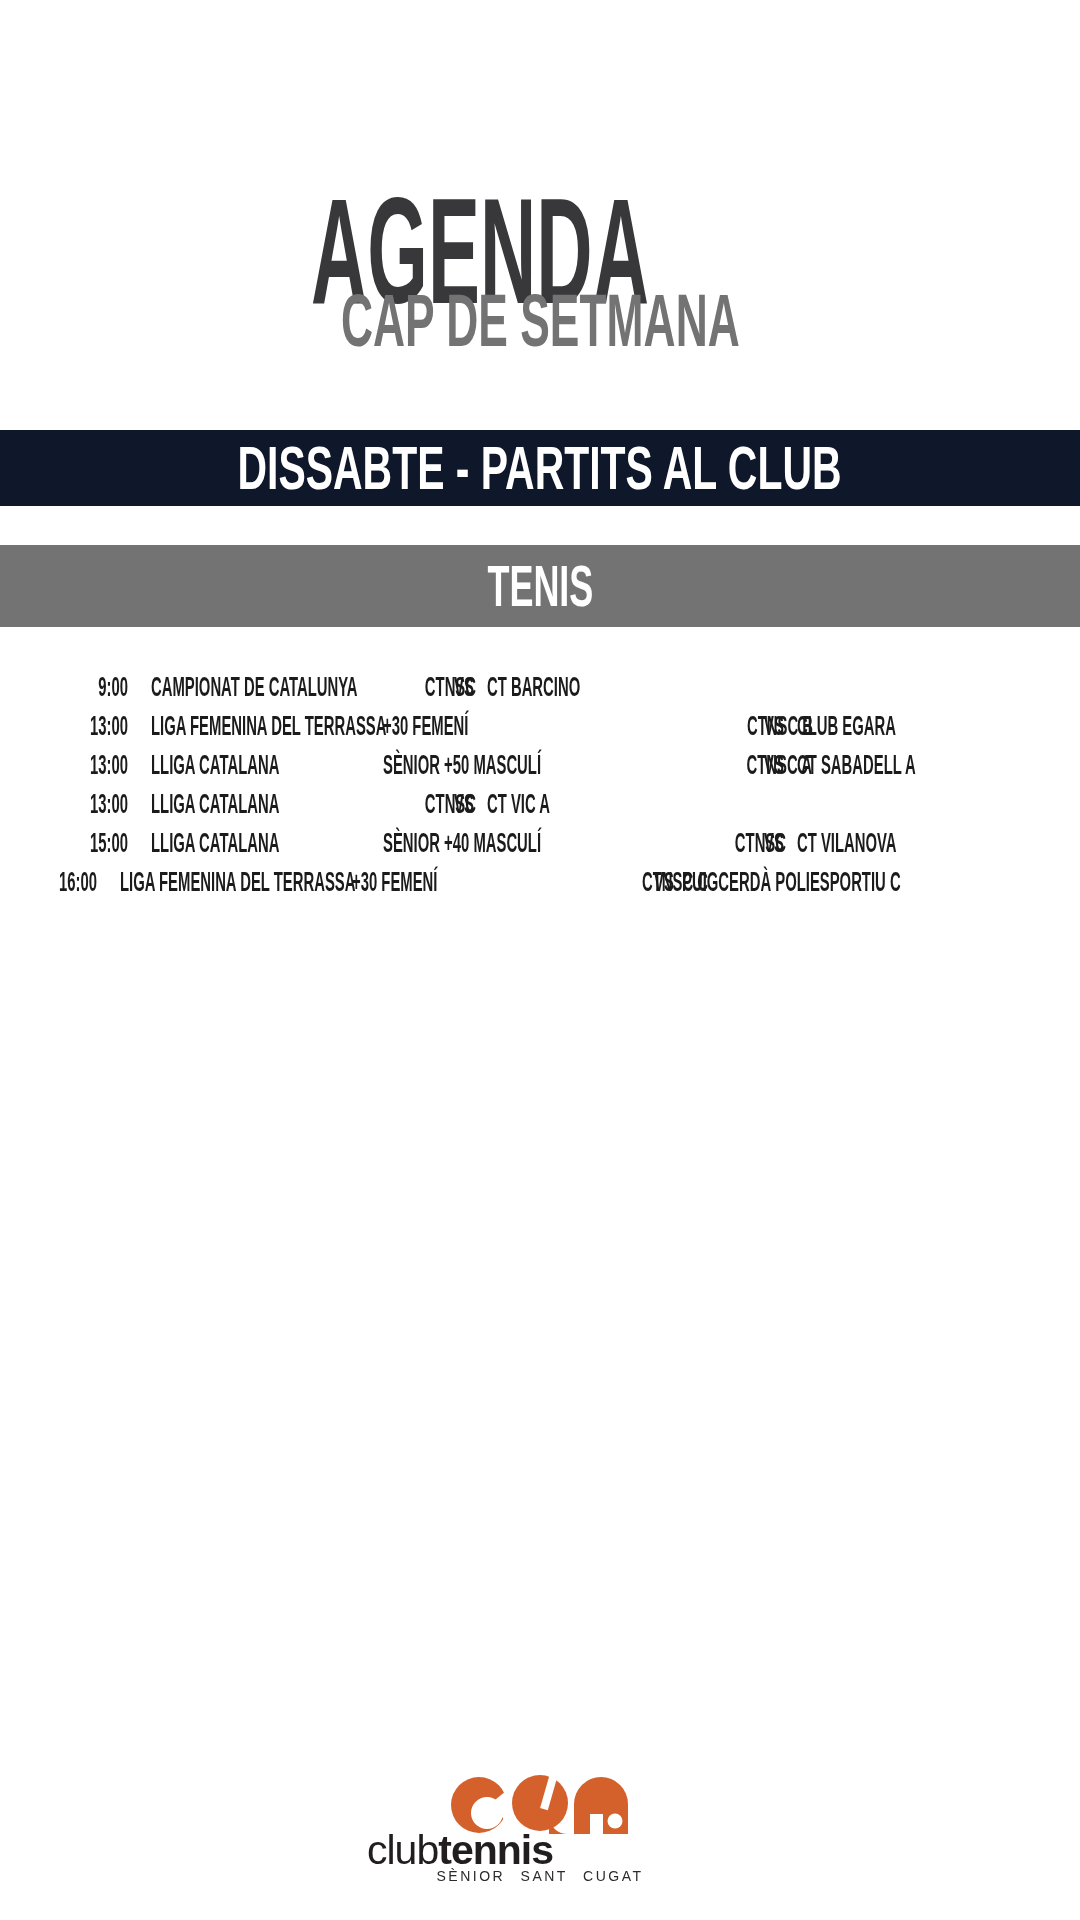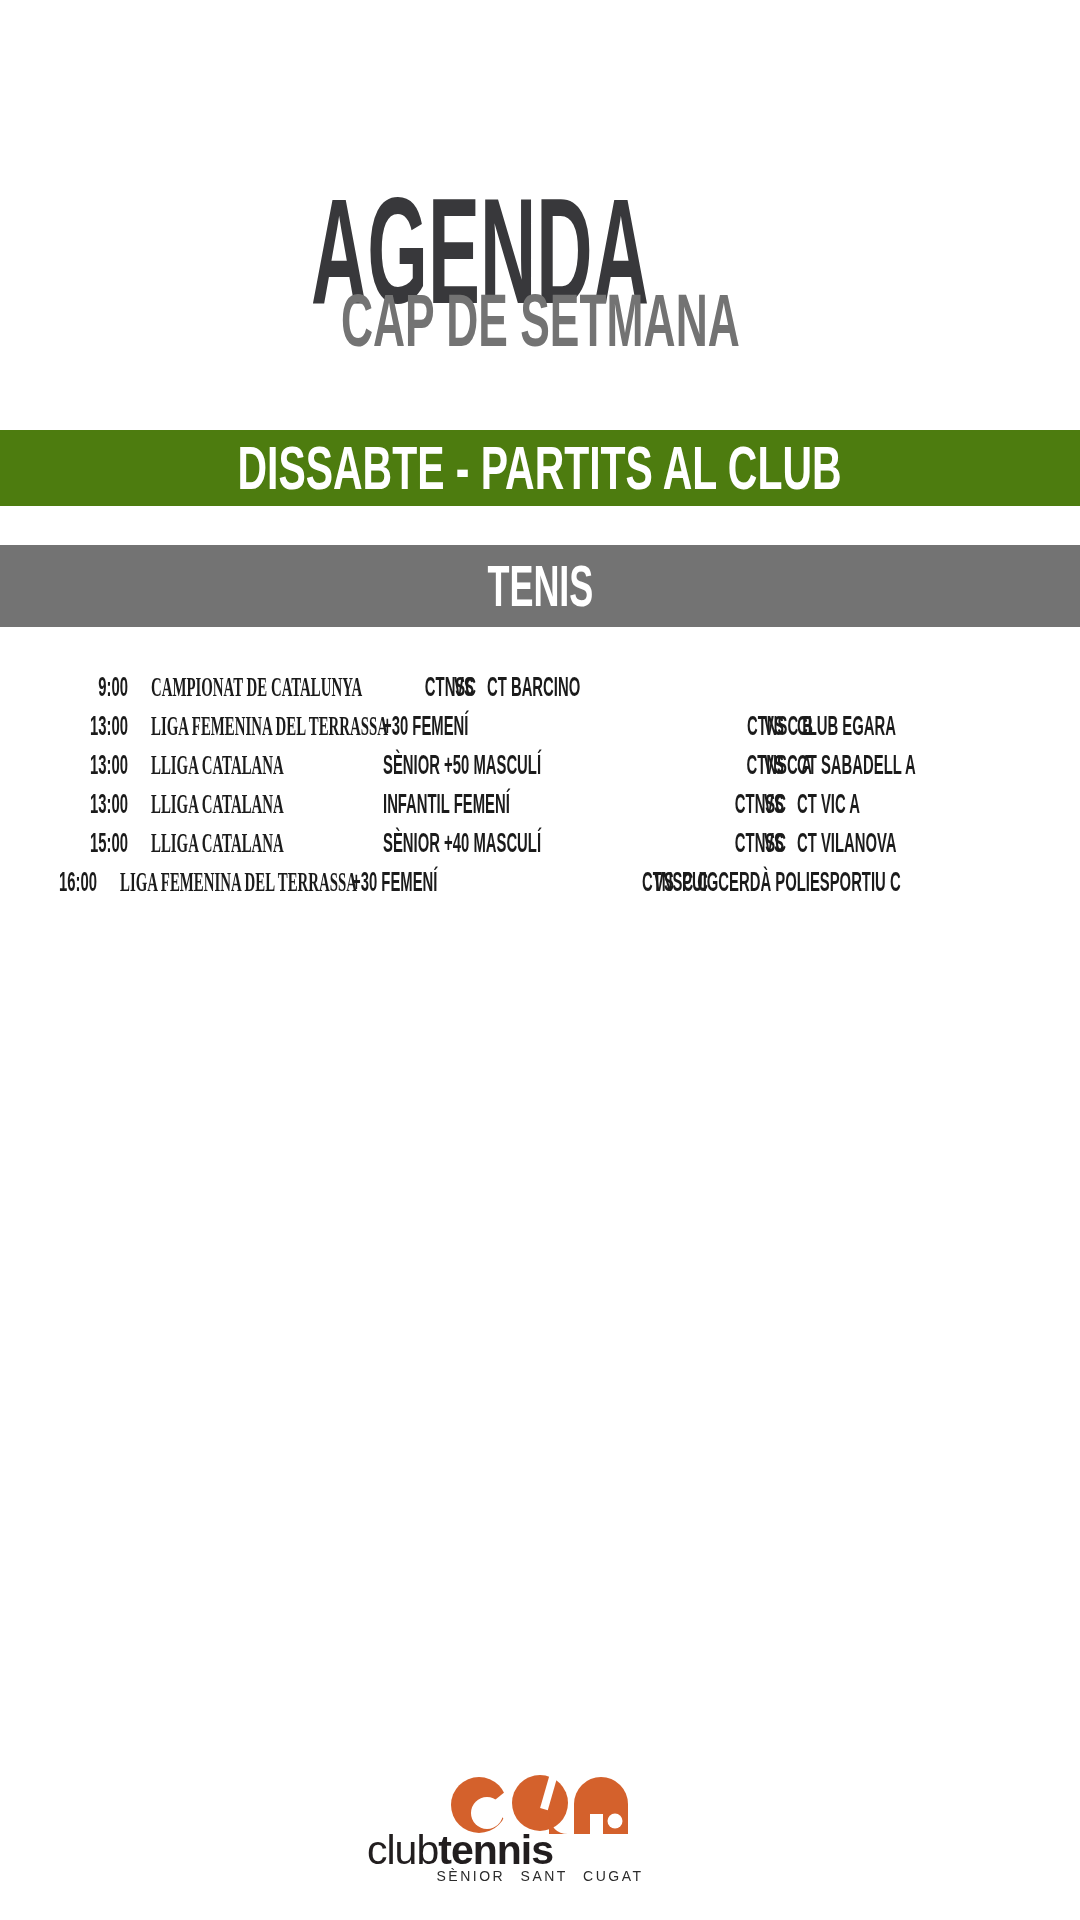--- a/index.html
+++ b/index.html
@@ -37,21 +37,21 @@
   
   .schedule{position:absolute;top:668px;left:0;width:1080px;}
   .srow{
     display:flex;align-items:center;height:39px;
     font-size:27px;color:#1b1b1b;
   }
   .cell{overflow:visible;}
   .cell .cond{transform:scaleX(0.55);}
   .c-time {width:128px;text-align:right;}
   .c-time .cond{transform-origin:right center;}
-  .c-comp {width:232px;margin-left:23px;font-family:Liberation Serif, serif;}
+  .c-comp {width:232px;margin-left:23px;}
   .c-comp .cond{transform-origin:left center;}
   .c-cat  {width:310px;}
   .c-cat .cond{transform-origin:left center;}
   .c-home {width:58px;text-align:right;}
   .c-home .cond{transform-origin:right center;}
   .c-vs   {width:46px;text-align:center;}
   .c-vs .cond{transform-origin:center;}
   .c-away {flex:1;}
   .c-away .cond{transform-origin:left center;}
 
@@ -75,21 +75,21 @@
 
 <div class="page">
 
   <div class="title-main" style="color: rgb(56, 56, 59);">
     <span class="cond">AGENDA</span>
   </div>
   <div class="title-sub" style="color: #737373;">
     <span class="cond">CAP DE SETMANA</span>
   </div>
 
-  <div class="banner banner-day" style="background: #4d7c0f; text-decoration: underline;">
+  <div class="banner banner-day" style="background: #0f172a; text-decoration: underline;">
     <span class="cond">DISSABTE - PARTITS AL CLUB</span>
   </div>
 
   <div class="banner banner-sport" style="background: #737373;">
     <span class="cond">TENIS</span>
   </div>
 
   <div class="schedule" style="color: rgb(27, 27, 27);">
     <div class="srow">
       <div class="cell c-time"><span class="cond">9:00</span></div>
@@ -113,21 +113,20 @@
       <div class="cell c-comp"><span class="cond">LLIGA CATALANA</span></div>
       <div class="cell c-cat"><span class="cond">SÈNIOR +50 MASCULÍ</span></div>
       <div class="cell c-home"><span class="cond">CTNSC A</span></div>
       <div class="cell c-vs"><span class="cond">VS</span></div>
       <div class="cell c-away"><span class="cond">CT SABADELL A</span></div>
     </div>
 
     <div class="srow">
       <div class="cell c-time"><span class="cond">13:00</span></div>
       <div class="cell c-comp"><span class="cond">LLIGA CATALANA</span></div>
-      <div class="cell c-cat"><span class="cond">INFANTIL FEMENÍ</span></div>
       <div class="cell c-home"><span class="cond">CTNSC</span></div>
       <div class="cell c-vs"><span class="cond">VS</span></div>
       <div class="cell c-away"><span class="cond">CT VIC A</span></div>
     </div>
 
     <div class="srow">
       <div class="cell c-time"><span class="cond">15:00</span></div>
       <div class="cell c-comp"><span class="cond">LLIGA CATALANA</span></div>
       <div class="cell c-cat"><span class="cond">SÈNIOR +40 MASCULÍ</span></div>
       <div class="cell c-home"><span class="cond">CTNSC</span></div>

